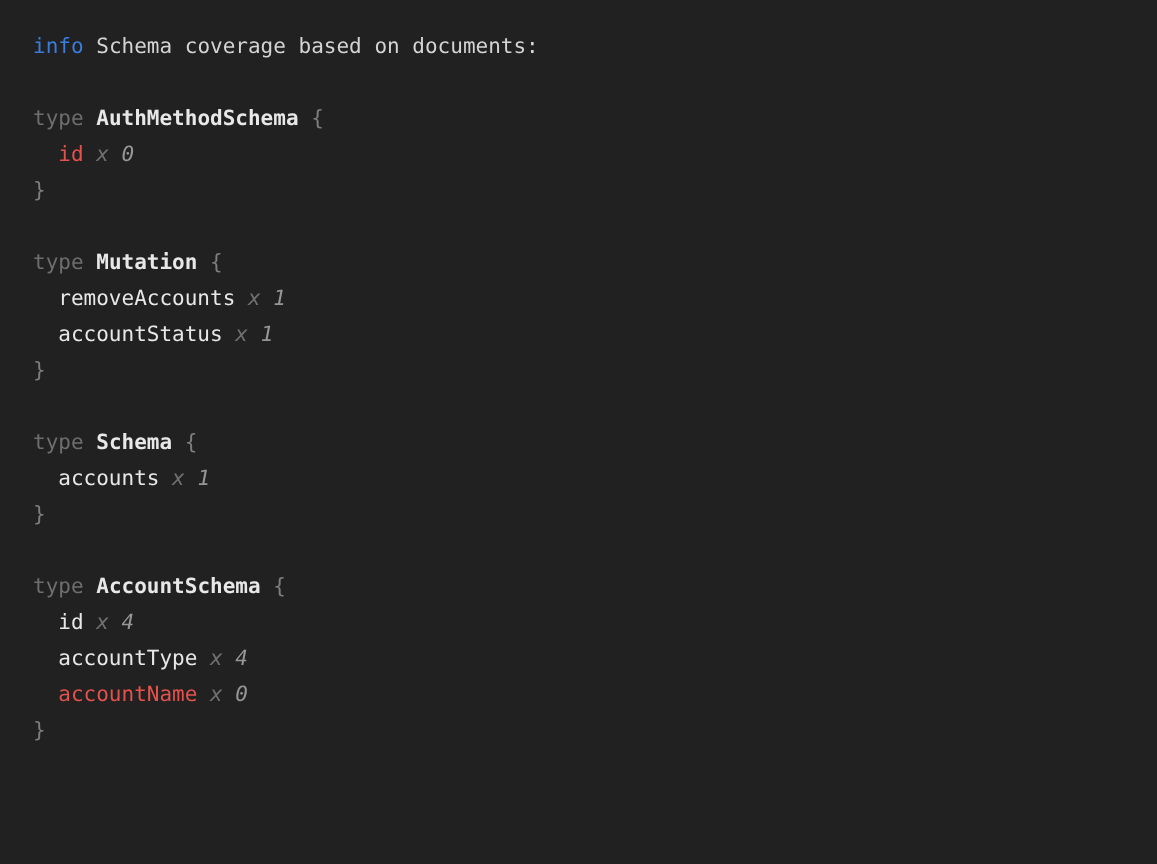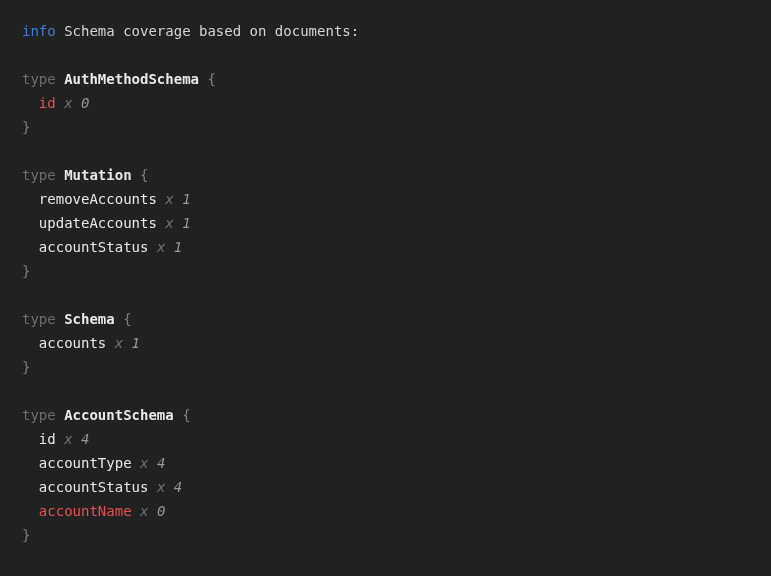--- a/index.html
+++ b/index.html
@@ -54,32 +54,30 @@
   <div class="line"></div>
 
   <div class="line"><span class="kw">type</span><span> </span><span class="tname">AuthMethodSchema</span><span> </span><span class="brace">{</span></div>
   <div class="line"><span>  </span><span class="fld missing">id</span><span> </span><span class="x">x</span><span> </span><span class="cnt">0</span></div>
   <div class="line"><span class="brace">}</span></div>
 
   <div class="line"></div>
 
   <div class="line"><span class="kw">type</span><span> </span><span class="tname">Mutation</span><span> </span><span class="brace">{</span></div>
   <div class="line"><span>  </span><span class="fld">removeAccounts</span><span> </span><span class="x">x</span><span> </span><span class="cnt">1</span></div>
-  <div class="line"><span>  </span><span class="fld">updateAccounts</span><span> </span><span class="x">x</span><span> </span><span class="cnt">1</span></div>
   <div class="line"><span>  </span><span class="fld">accountStatus</span><span> </span><span class="x">x</span><span> </span><span class="cnt">1</span></div>
   <div class="line"><span class="brace">}</span></div>
 
   <div class="line"></div>
 
   <div class="line"><span class="kw">type</span><span> </span><span class="tname">Schema</span><span> </span><span class="brace">{</span></div>
   <div class="line"><span>  </span><span class="fld">accounts</span><span> </span><span class="x">x</span><span> </span><span class="cnt">1</span></div>
   <div class="line"><span class="brace">}</span></div>
 
   <div class="line"></div>
 
   <div class="line"><span class="kw">type</span><span> </span><span class="tname">AccountSchema</span><span> </span><span class="brace">{</span></div>
   <div class="line"><span>  </span><span class="fld">id</span><span> </span><span class="x">x</span><span> </span><span class="cnt">4</span></div>
   <div class="line"><span>  </span><span class="fld">accountType</span><span> </span><span class="x">x</span><span> </span><span class="cnt">4</span></div>
-  <div class="line"><span>  </span><span class="fld">accountStatus</span><span> </span><span class="x">x</span><span> </span><span class="cnt">4</span></div>
   <div class="line"><span>  </span><span class="fld missing">accountName</span><span> </span><span class="x">x</span><span> </span><span class="cnt">0</span></div>
   <div class="line"><span class="brace">}</span></div>
 
 </div>
 
 </body></html>

